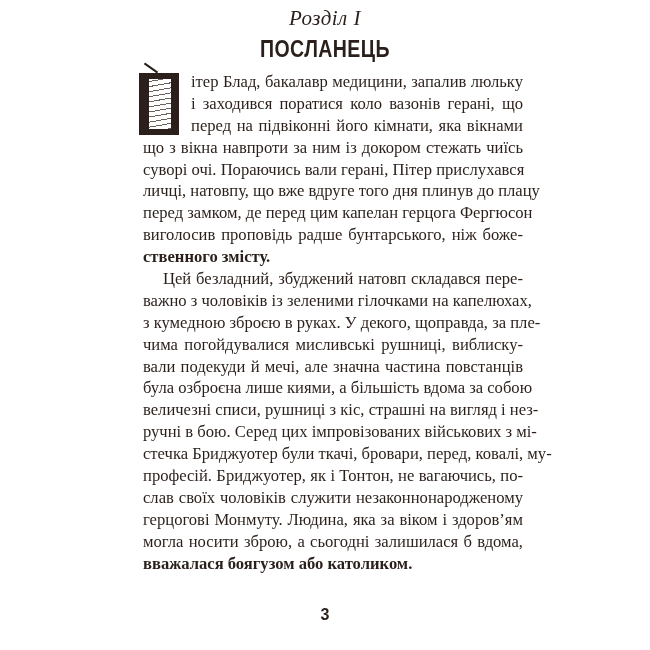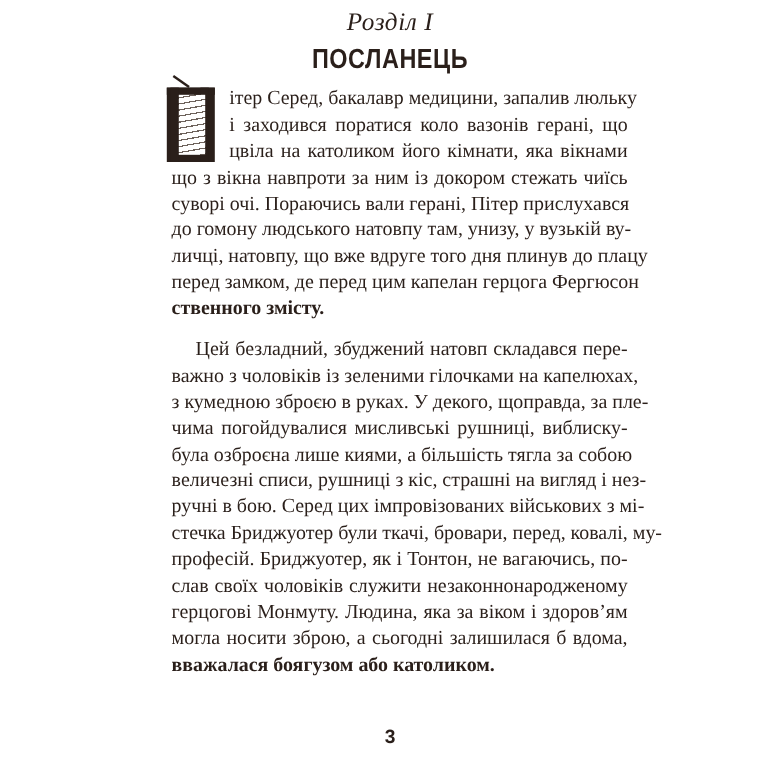--- a/index.html
+++ b/index.html
@@ -17,21 +17,21 @@
     font-weight:bold; font-size:23px; letter-spacing:0.5px; color:#2a1f1a;
     transform:scaleX(0.85);
   }
   .body-text {
     position:absolute; left:143px; top:71px; width:380px;
     font-size:16.6px; line-height:21.9px; color:#2a1f1a;
   }
   .line { display:block; white-space:nowrap; text-align:justify; text-align-last:justify; height:21.9px; }
   .line.last { text-align-last:left;font-weight:bold; }
   .line.indent1 { padding-left:48px; }
-  .line.para-indent { padding-left:20px;margin-top:12px; }
+  .line.para-indent { padding-left:20px; }
   .dropcap {
     position:absolute; left:-4px; top:2px; width:40px; height:62px;
     background:#2a1f1a;
   }
   .dropcap .inner {
     position:absolute; left:10px; top:6px; width:22px; height:50px;
     background:repeating-linear-gradient(170deg,#ffffff 0 2px,#6d625b 2px 3px,#ffffff 3px 5px);
   }
   .dropcap .stem-l { position:absolute; left:3px; top:0; width:7px; height:62px; background:#2a1f1a; }
   .dropcap .stem-r { position:absolute; right:5px; top:0; width:7px; height:62px; background:#2a1f1a; }
@@ -51,37 +51,38 @@
 <div class="body-text">
   <div class="dropcap">
     <div class="top"></div>
     <div class="stem-l"></div>
     <div class="stem-r"></div>
     <div class="inner"></div>
     <div class="flourish"></div>
   </div>
 
   <div>
-    <span class="line indent1">ітер Серед, бакалавр медицини, запалив люльку</span>
+    <span class="line indent1">ітер Блад, бакалавр медицини, запалив люльку</span>
     <span class="line indent1">і заходився поратися коло вазонів герані, що</span>
-    <span class="line indent1">цвіла на католиком його кімнати, яка вікнами</span>
+    <span class="line indent1">перед на підвіконні його кімнати, яка вікнами</span>
     <span class="line">що з вікна навпроти за ним із докором стежать чиїсь</span>
     <span class="line">суворі очі. Пораючись вали герані, Пітер прислухався</span>
-    <span class="line">до гомону людського натовпу там, унизу, у вузькій ву-</span>
     <span class="line">личці, натовпу, що вже вдруге того дня плинув до плацу</span>
     <span class="line">перед замком, де перед цим капелан герцога Фергюсон</span>
+    <span class="line">виголосив проповідь радше бунтарського, ніж боже-</span>
     <span class="line last">ственного змісту.</span>
   </div>
 
   <div>
     <span class="line para-indent">Цей безладний, збуджений натовп складався пере-</span>
     <span class="line">важно з чоловіків із зеленими гілочками на капелюхах,</span>
     <span class="line">з кумедною зброєю в руках. У декого, щоправда, за пле-</span>
     <span class="line">чима погойдувалися мисливські рушниці, виблиску-</span>
-    <span class="line">була озброєна лише киями, а більшість тягла за собою</span>
+    <span class="line">вали подекуди й мечі, але значна частина повстанців</span>
+    <span class="line">була озброєна лише киями, а більшість вдома за собою</span>
     <span class="line">величезні списи, рушниці з кіс, страшні на вигляд і нез-</span>
     <span class="line">ручні в бою. Серед цих імпровізованих військових з мі-</span>
     <span class="line">стечка Бриджуотер були ткачі, бровари, перед, ковалі, му-</span>
     <span class="line">професій. Бриджуотер, як і Тонтон, не вагаючись, по-</span>
     <span class="line">слав своїх чоловіків служити незаконнонародженому</span>
     <span class="line">герцогові Монмуту. Людина, яка за віком і здоров’ям</span>
     <span class="line">могла носити зброю, а сьогодні залишилася б вдома,</span>
     <span class="line last">вважалася боягузом або католиком.</span>
   </div>
 </div>

